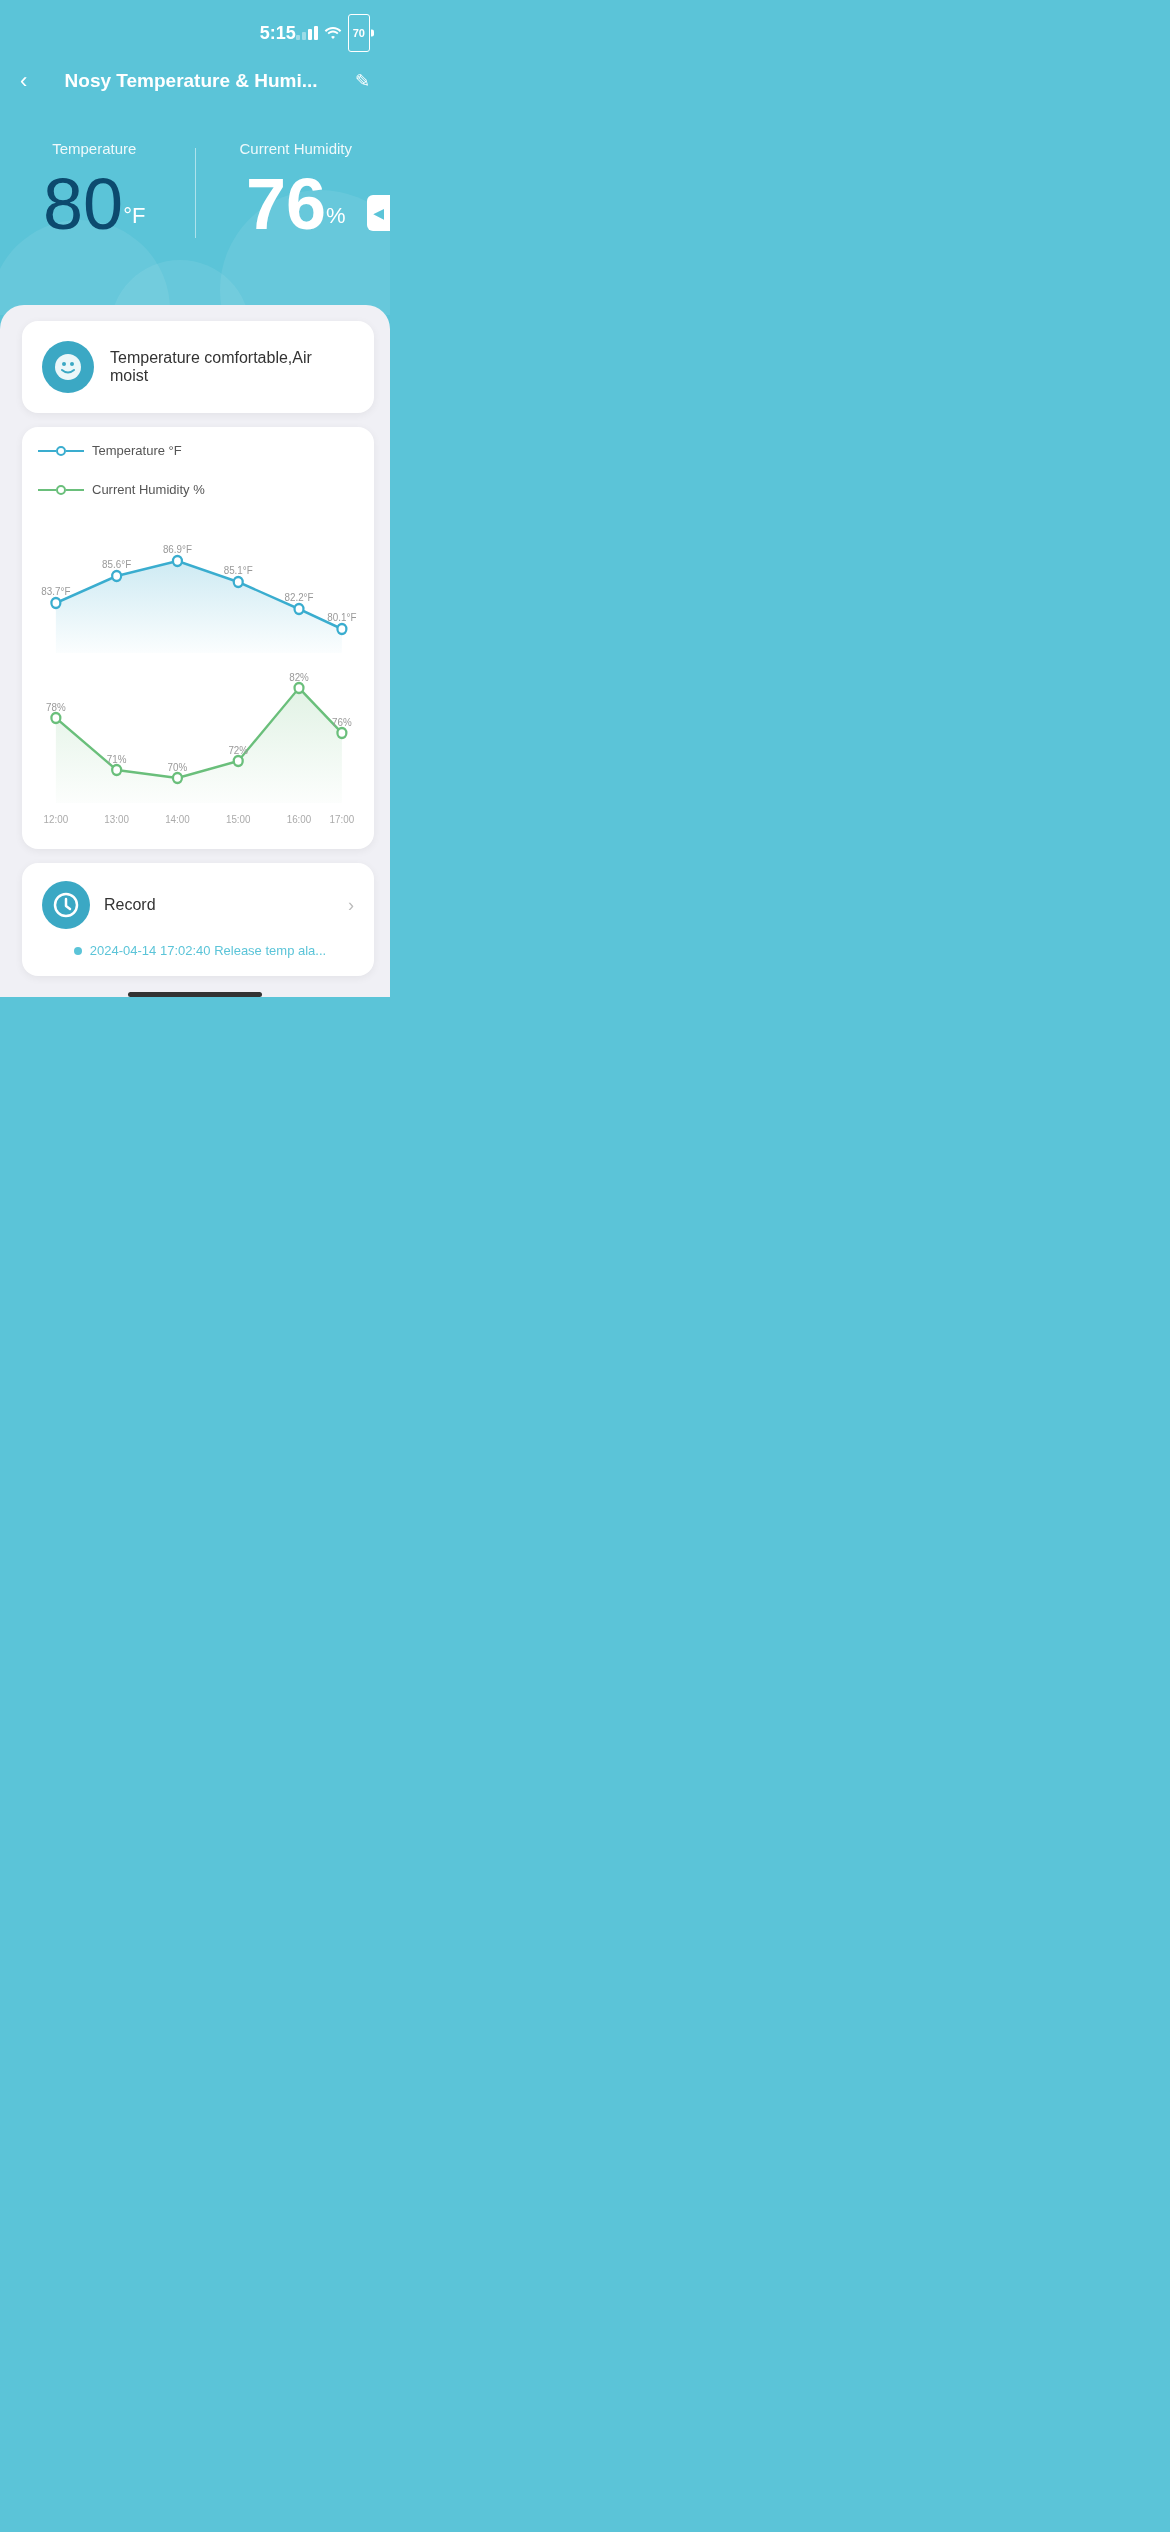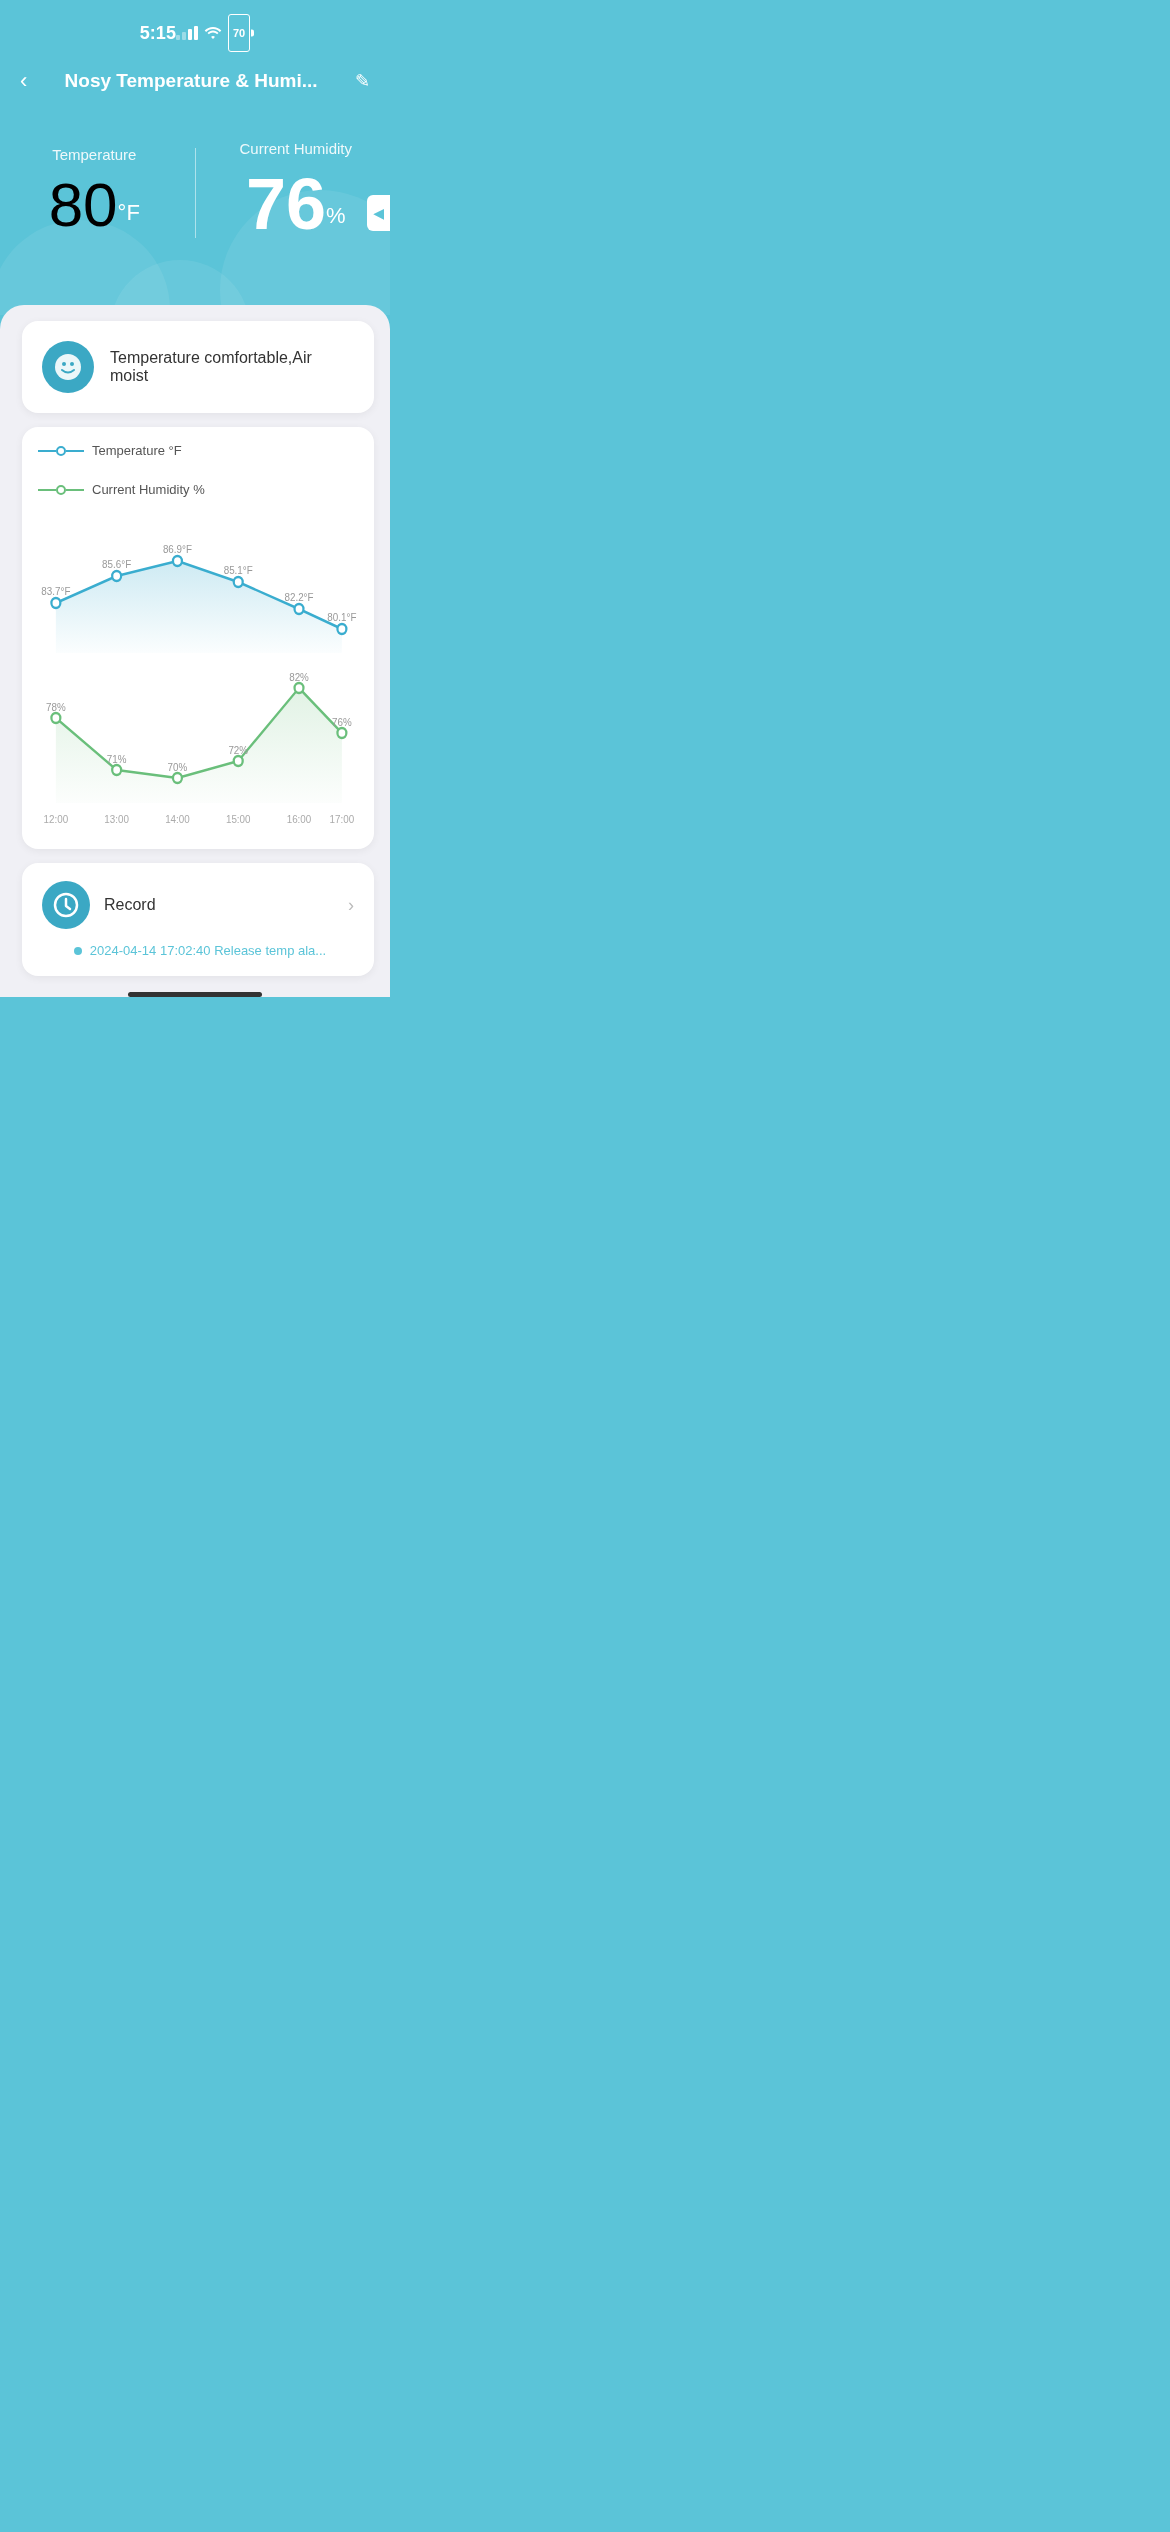--- a/index.html
+++ b/index.html
@@ -8,21 +8,21 @@
       width: 390px;
       min-height: 844px;
       font-family: -apple-system, BlinkMacSystemFont, 'Helvetica Neue', sans-serif;
       background: #5bc4d8;
       overflow-x: hidden;
     }
 
     
     .status-bar {
       display: flex;
-      justify-content: center;
+      justify-content: flex-end;
       align-items: center;
       padding: 14px 20px 8px;
       color: white;
     }
     .status-time {
       font-size: 18px;
       font-weight: 600;
     }
     .status-icons {
       display: flex;
@@ -322,21 +322,21 @@
     <circle cx="80" cy="200" r="90" fill="rgba(255,255,255,0.07)"></circle>
     <circle cx="180" cy="220" r="70" fill="rgba(255,255,255,0.07)"></circle>
     <circle cx="320" cy="180" r="100" fill="rgba(255,255,255,0.07)"></circle>
     <circle cx="360" cy="260" r="60" fill="rgba(255,255,255,0.07)"></circle>
   </svg>
 
   <div class="metrics">
     <div class="metric">
       <div class="metric-label">Temperature</div>
       <div>
-        <span style="font-size:62px;font-weight:300;color:#000000;">80</span><span class="metric-unit" style="color:white;">°F</span>
+        <span style="font-size:72px;font-weight:300;color:#0c4a6e;">80</span><span class="metric-unit" style="color:white;">°F</span>
       </div>
     </div>
     <div class="metric-divider"></div>
     <div class="metric">
       <div class="metric-label">Current Humidity</div>
       <div>
         <span style="font-size:72px;font-weight:700;color:white;">76</span><span class="metric-unit" style="color:white;">%</span>
       </div>
     </div>
   </div>

